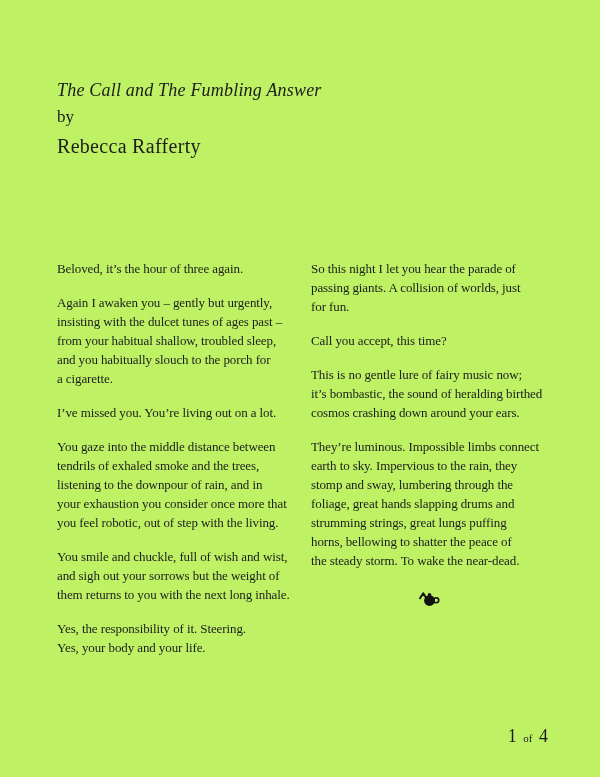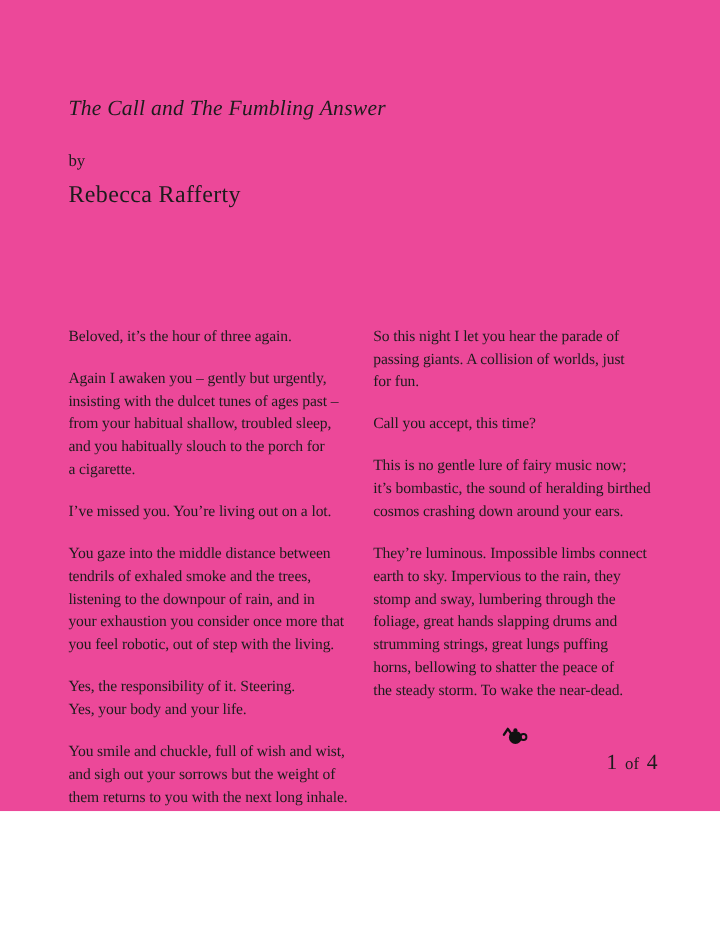--- a/index.html
+++ b/index.html
@@ -3,43 +3,43 @@
 <meta charset="utf-8">
 <style>
   html, body {
     margin: 0;
     padding: 0;
     background: #ffffff;
   }
   .page {
     position: relative;
     width: 600px;
-    height: 676px;
-    background: #ec4899;
+    height: 777px;
+    background: #bef264;
     color: #1c1c1c;
     font-family: "Liberation Serif", serif;
     overflow: hidden;
   }
   
   .doc-header {
     position: absolute;
     left: 57px;
     top: 80px;
   }
   .title {
     margin: 0;
     font-size: 18px;
     font-weight: 400;
     font-style: italic;
     letter-spacing: 0.2px;
     color: #1c1c1c;
   }
   .byline {
-    margin-top: 26px;
-    font-size: 14px;
+    margin-top: 6px;
+    font-size: 17px;
   }
   .author {
     margin-top: 8px;
     font-size: 20px;
     letter-spacing: 0.3px;
   }
   
   .columns {
     position: absolute;
     left: 57px;
@@ -48,42 +48,42 @@
     display: flex;
     gap: 18px;
   }
   .col {
     flex: 1;
     font-size: 13px;
     line-height: 19px;
     letter-spacing: -0.1px;
   }
   .stanza {
-    margin: 16px 0 15px 0;
+    margin: 5px 0 15px 0;
     white-space: nowrap;
   }
   .ornament {
     margin-top: 18px;
     text-align: center;
   }
   .ornament svg {
     display: inline-block;
     vertical-align: middle;
   }
   
   .page-number {
     position: absolute;
     right: 52px;
     bottom: 30px;
     font-size: 18px;
     color: #1c1c1c;
     white-space: nowrap;
   }
   .page-number .of {
-    font-size: 14px;
+    font-size: 11px;
     margin: 0 2px;
     text-align: center;
   }
 </style>
 </head>
 <body>
 
 <div class="page">
 
   <header class="doc-header">
@@ -91,22 +91,22 @@
     <div class="byline">by</div>
     <div class="author">Rebecca Rafferty</div>
   </header>
 
   <main class="columns">
     <div class="col">
         <p class="stanza">Beloved, it’s the hour of three again.</p>
         <p class="stanza">Again I awaken you – gently but urgently,<br>insisting with the dulcet tunes of ages past –<br>from your habitual shallow, troubled sleep,<br>and you habitually slouch to the porch for<br>a cigarette.</p>
         <p class="stanza">I’ve missed you. You’re living out on a lot.</p>
         <p class="stanza">You gaze into the middle distance between<br>tendrils of exhaled smoke and the trees,<br>listening to the downpour of rain, and in<br>your exhaustion you consider once more that<br>you feel robotic, out of step with the living.</p>
+        <p class="stanza">You smile and chuckle, full of wish and wist,<br>and sigh out your sorrows but the weight of<br>them returns to you with the next long inhale.</p>
         <p class="stanza">Yes, the responsibility of it. Steering.<br>Yes, your body and your life.</p>
-        <p class="stanza">You smile and chuckle, full of wish and wist,<br>and sigh out your sorrows but the weight of<br>them returns to you with the next long inhale.</p>
       </div>
     <div class="col">
       <div>
           <p class="stanza">So this night I let you hear the parade of<br>passing giants. A collision of worlds, just<br>for fun.</p>
           <p class="stanza">Call you accept, this time?</p>
           <p class="stanza">This is no gentle lure of fairy music now;<br>it’s bombastic, the sound of heralding birthed<br>cosmos crashing down around your ears.</p>
           <p class="stanza">They’re luminous. Impossible limbs connect<br>earth to sky. Impervious to the rain, they<br>stomp and sway, lumbering through the<br>foliage, great hands slapping drums and<br>strumming strings, great lungs puffing<br>horns, bellowing to shatter the peace of<br>the steady storm. To wake the near-dead.</p>
         </div>
       <div class="ornament">
         <svg width="22" height="16" viewBox="0 0 22 16" aria-hidden="true">

